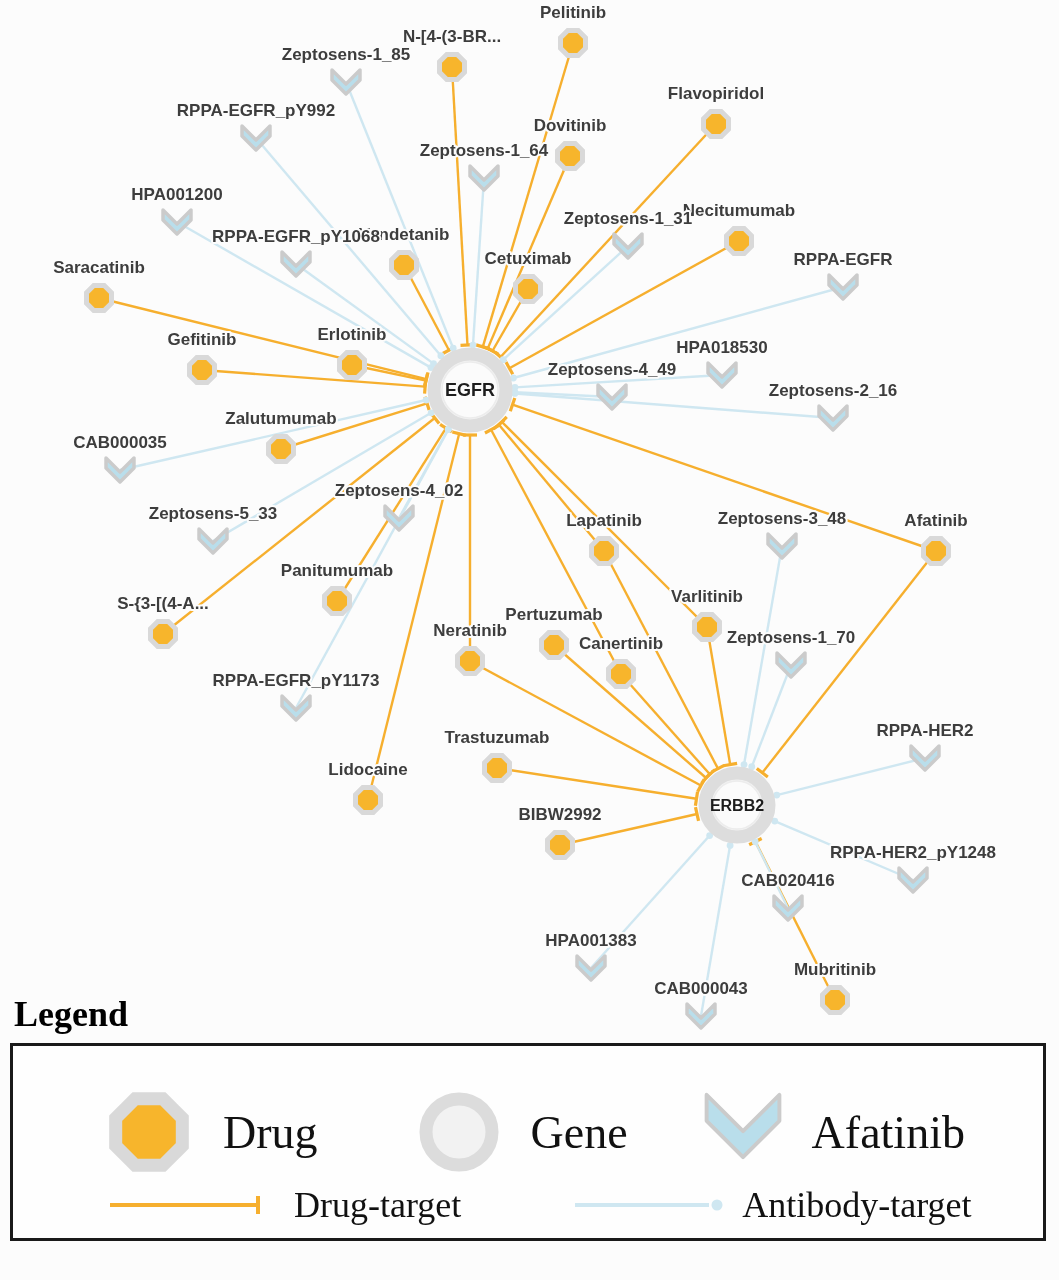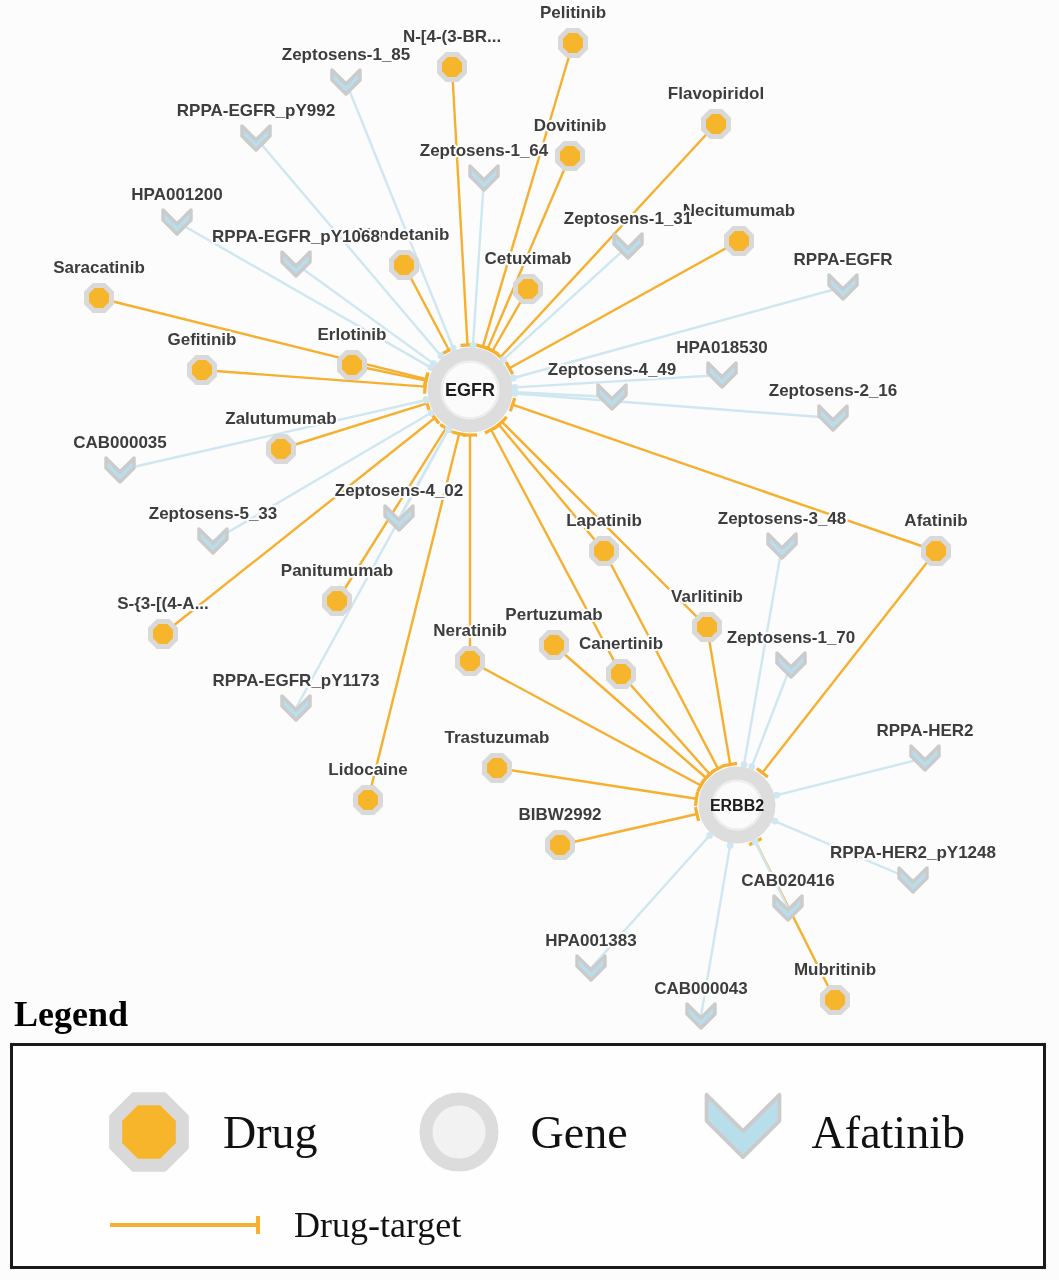--- a/index.html
+++ b/index.html
@@ -2,24 +2,24 @@
 <html><head>
 <meta charset="utf-8">
 <style>
   html,body{margin:0;padding:0;background:#ffffff;}
   #stage{position:relative;width:1059px;height:1280px;background:#FCFCFC;overflow:hidden;font-family:"Liberation Sans",sans-serif;}
   #net{position:absolute;left:0;top:0;}
   .nlabel{font:bold 17px "Liberation Sans",sans-serif;fill:#3D3D3D;text-anchor:middle;paint-order:stroke;stroke:#FCFCFC;stroke-width:4px;stroke-linejoin:round;}
   .glabel{font:bold 18px "Liberation Sans",sans-serif;fill:#1D1D1D;text-anchor:middle;}
   .glabel.small{font-size:16px;}
   .legend-title{position:absolute;left:14px;top:993px;font-family:"Liberation Serif",serif;font-weight:bold;font-size:36px;color:#000;text-align:right;}
-  .legend-box{position:absolute;left:10px;top:1043px;width:1036px;height:226px;border:3px solid #1A1A1A;background:#FEFEFE;box-sizing:border-box;}
+  .legend-box{position:absolute;left:10px;top:1043px;width:1036px;height:198px;border:3px solid #1A1A1A;background:#FEFEFE;box-sizing:border-box;}
   .legend-row{display:flex;align-items:center;}
   .row-nodes{margin:38px 0 0 88px;}
-  .row-edges{margin:24px 0 0 95px;}
+  .row-edges{margin:4px 0 0 95px;}
   .legend-item{display:flex;align-items:center;}
   .legend-item .txt{font-family:"Liberation Serif",serif;font-size:46px;color:#111;margin-left:26px;white-space:nowrap;}
   .row-nodes .item-gene{margin-left:95px;justify-content:space-between;}
   .row-nodes .item-antibody{margin-left:72px;}
   .row-edges .txt{font-size:36px;margin-left:14px;}
   .row-edges .item-antibody-target{margin-left:112px;}
   .lg-oct{stroke:#D9D9D9;stroke-width:13;}
   .lg-circle{stroke:#DCDCDC;stroke-width:13;}
   .lg-chevron{stroke:#CBCBCB;stroke-width:1.5;stroke-linejoin:round;}
 </style>
@@ -352,16 +352,23 @@
     <div class="legend-row row-edges">
 
       <div class="legend-item item-drug-target">
         <svg width="172" height="24">
           <line x1="2" y1="12" x2="150" y2="12" stroke-width="4" stroke="#F6AF2E"></line>
           <line x1="150" y1="3" x2="150" y2="21" stroke-width="4" stroke="#F6AF2E"></line>
         </svg>
         <span class="txt">Drug-target</span>
       </div>
 
+      <div class="legend-item item-antibody-target">
+        <svg width="155" height="24">
+          <line x1="2" y1="12" x2="136" y2="12" stroke-width="4" stroke="#CFE7F1"></line>
+          <circle cx="144" cy="12" r="5.5" fill="#CFE7F1"></circle>
+        </svg>
+        <span class="txt">Antibody-target</span>
+      </div>
 
     </div>
   </div>
 </div>
 
 </body></html>

